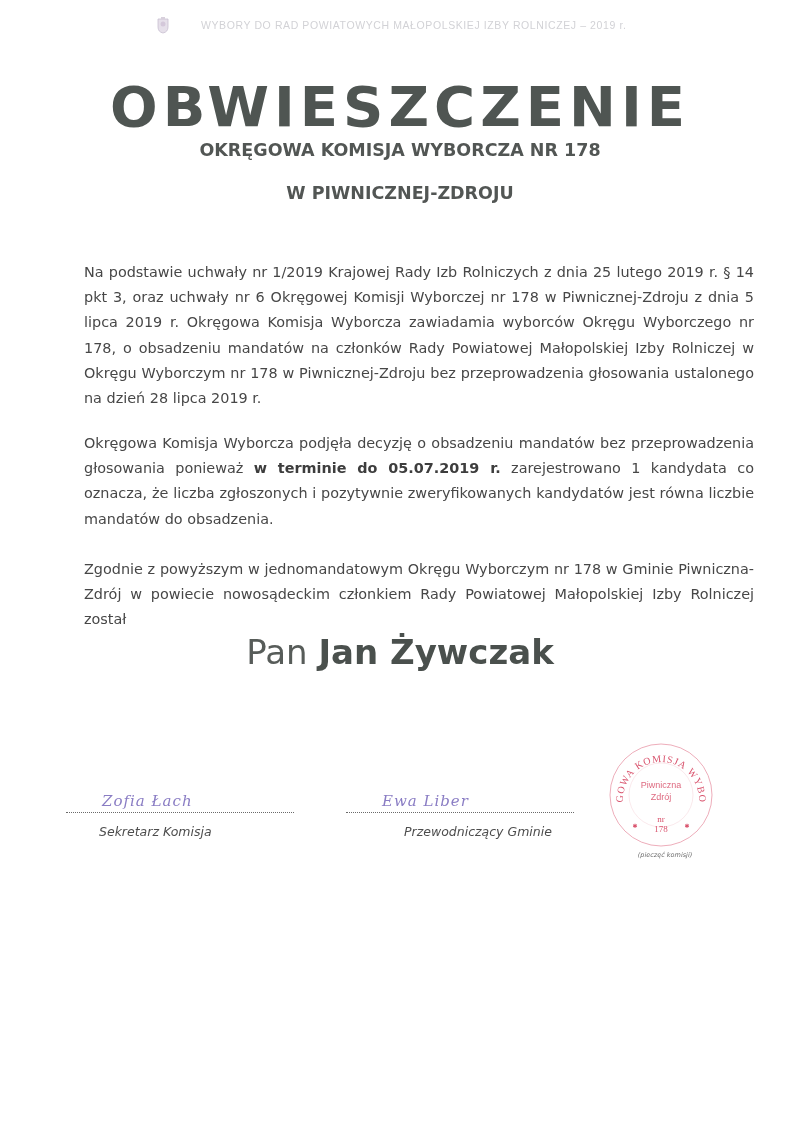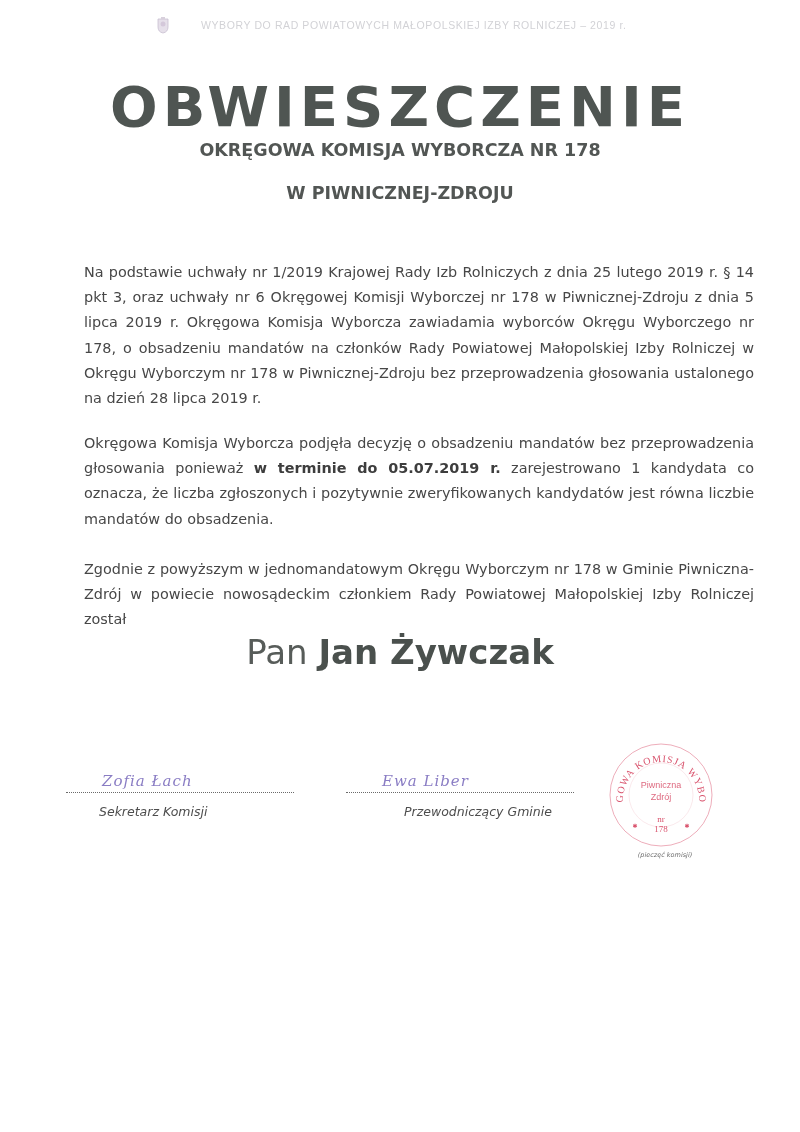--- a/index.html
+++ b/index.html
@@ -35,21 +35,21 @@
   }
   .para b { color: #3d3d3d; }
   .p1 { top: 244px; }
   .p2 { top: 415px; }
   .p3 { top: 541px; }
   .winner {
     position: absolute; top: 632px; left: 0; width: 800px; text-align: center;
     font-family: "DejaVu Sans", sans-serif; font-size: 34px; color: #575c59;
   }
   .winner .name { font-weight: bold; color: #4a504d; }
-  .sig-block { position: absolute; top: 760px; }
+  .sig-block { position: absolute; top: 780px; }
   .sig-line {
     width: 228px; height: 32px; border-bottom: 1px dotted #6a6a6a; position: relative;
   }
   .sig-script {
     position: absolute; bottom: 2px; left: 36px;
     font-family: "DejaVu Serif", serif; font-style: italic; font-size: 15px; color: #8a7dc4;
     letter-spacing: 1px;
   }
   .sig-label {
     margin-top: 11px; font-family: "DejaVu Sans", sans-serif; font-style: italic;
@@ -89,21 +89,21 @@
 
 <div class="winner">
   <span>Pan</span>
   <span class="name">Jan Żywczak</span>
 </div>
 
 <div class="sig-block sig-left">
   <div class="sig-line">
     <span class="sig-script">Zofia Łach</span>
   </div>
-  <div class="sig-label">Sekretarz Komisji</div>
+  <div class="sig-label">Sekretarz Komisja</div>
 </div>
 
 <div class="sig-block sig-right">
   <div class="sig-line">
     <span class="sig-script">Ewa Liber</span>
   </div>
   <div class="sig-label">Przewodniczący Gminie</div>
 </div>
 
 <svg class="stamp" viewBox="0 0 106 106">

